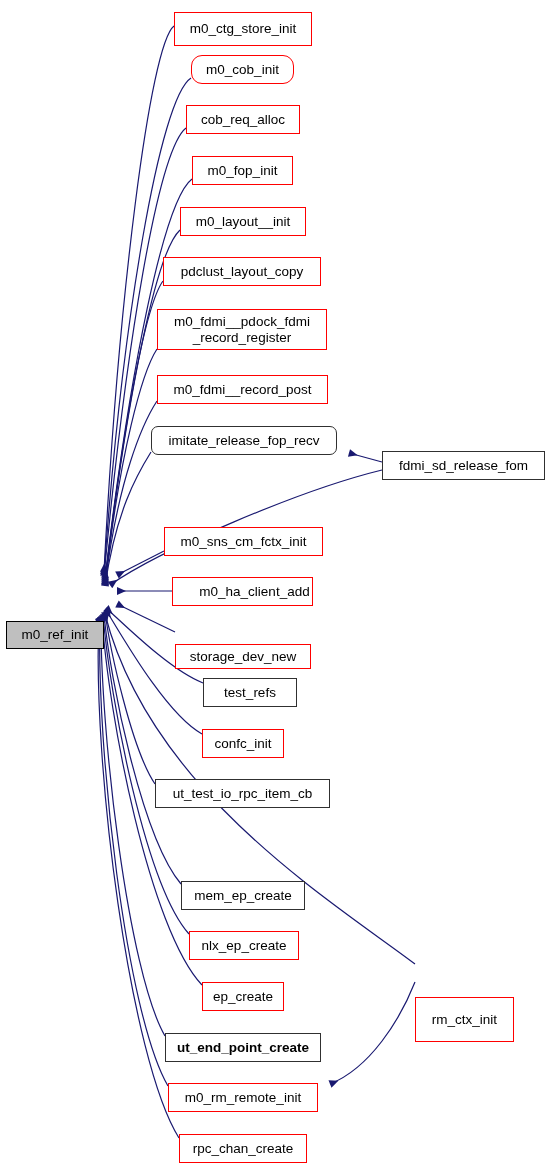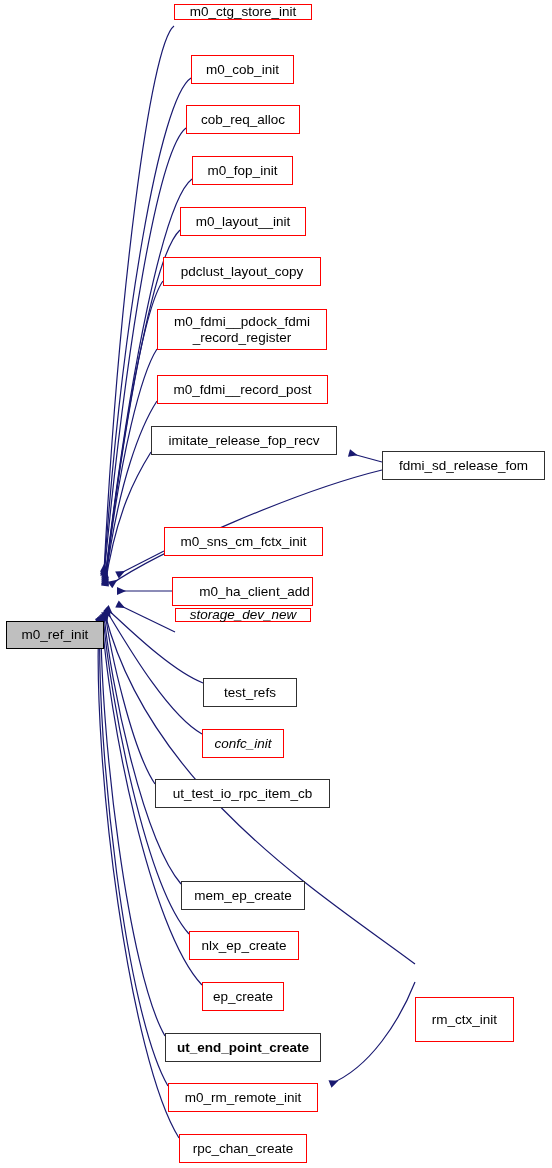--- a/index.html
+++ b/index.html
@@ -87,36 +87,36 @@
         <path d="M202,985 C150,930 108,716 102,616" marker-end="url(#arrow-left)"></path>
         <path d="M165,1036 C128,972 100,732 101,617" marker-end="url(#arrow-left)"></path>
         <path d="M168,1086 C126,1014 96,748 100,618" marker-end="url(#arrow-left)"></path>
         <path d="M415,982 C400,1020 370,1068 330,1084" marker-end="url(#arrow-left)"></path>
         <path d="M179,1138 C130,1060 92,764 99,619" marker-end="url(#arrow-left)"></path>
       </g>
   </svg>
 
   <div id="node-group">
       <div class="node current" style="left: 6px; top: 577px; width: 98px; height: 28px; background: rgb(191, 191, 191); border-color: rgb(0, 0, 0);"><span class="node-label">m0_ref_init</span></div>
-      <div class="node" style="left: 174px; top: 4px; width: 138px; height: 16px; border-color: rgb(255, 0, 0); justify-content: center;"><span class="node-label">m0_ctg_store_init</span></div>
-      <div class="node" style="left: 191px; top: 55px; width: 103px; height: 29px; border-color: rgb(255, 0, 0);"><span class="node-label">m0_cob_init</span></div>
+      <div class="node" style="left: 174px; top: 12px; width: 138px; height: 34px; border-color: rgb(255, 0, 0); justify-content: center;"><span class="node-label">m0_ctg_store_init</span></div>
+      <div class="node" style="left: 191px; top: 55px; width: 103px; height: 29px; border-color: rgb(255, 0, 0); border-radius: 11px;"><span class="node-label">m0_cob_init</span></div>
       <div class="node" style="left: 186px; top: 105px; width: 114px; height: 29px; border-color: rgb(255, 0, 0);"><span class="node-label">cob_req_alloc</span></div>
       <div class="node" style="left: 192px; top: 156px; width: 101px; height: 29px; border-color: rgb(255, 0, 0);"><span class="node-label">m0_fop_init</span></div>
       <div class="node" style="left: 180px; top: 207px; width: 126px; height: 29px; border-color: rgb(255, 0, 0);"><span class="node-label">m0_layout__init</span></div>
       <div class="node" style="left: 163px; top: 257px; width: 158px; height: 29px; border-color: rgb(255, 0, 0);"><span class="node-label">pdclust_layout_copy</span></div>
       <div class="node" style="left: 157px; top: 309px; width: 170px; height: 41px; border-color: rgb(255, 0, 0); align-items: center;"><span class="node-label">m0_fdmi__pdock_fdmi
 _record_register</span></div>
       <div class="node" style="left: 157px; top: 375px; width: 171px; height: 29px; border-color: rgb(255, 0, 0);"><span class="node-label">m0_fdmi__record_post</span></div>
-      <div class="node black" style="left: 151px; top: 426px; width: 186px; height: 29px; border-color: rgb(48, 48, 48);"><span class="node-label">imitate_release_fop_recv</span></div>
+      <div class="node black" style="left: 151px; top: 426px; width: 186px; height: 29px; border-color: rgb(48, 48, 48); border-radius: 7px;"><span class="node-label">imitate_release_fop_recv</span></div>
       <div class="node black" style="left: 382px; top: 451px; width: 163px; height: 29px; border-color: rgb(48, 48, 48);"><span class="node-label">fdmi_sd_release_fom</span></div>
       <div class="node" style="left: 164px; top: 527px; width: 159px; height: 29px; border-color: rgb(255, 0, 0);"><span class="node-label">m0_sns_cm_fctx_init</span></div>
       <div class="node" style="left: 172px; top: 577px; width: 141px; height: 29px; border-color: rgb(255, 0, 0); padding-left: 24px;"><span class="node-label">m0_ha_client_add</span></div>
-      <div class="node" style="left: 175px; top: 608px; width: 136px; height: 14px; border-color: rgb(255, 0, 0); font-style: italic;"><span class="node-label">storage_dev_new</span></div>
+      <div class="node" style="left: 175px; top: 644px; width: 136px; height: 25px; border-color: rgb(255, 0, 0);"><span class="node-label">storage_dev_new</span></div>
       <div class="node black" style="left: 203px; top: 678px; width: 94px; height: 29px; border-color: rgb(48, 48, 48);"><span class="node-label">test_refs</span></div>
-      <div class="node" style="left: 202px; top: 729px; width: 82px; height: 29px; border-color: rgb(255, 0, 0); font-style: italic;"><span class="node-label">confc_init</span></div>
+      <div class="node" style="left: 202px; top: 729px; width: 82px; height: 29px; border-color: rgb(255, 0, 0);"><span class="node-label">confc_init</span></div>
       <div class="node black" style="left: 155px; top: 779px; width: 175px; height: 29px; border-color: rgb(48, 48, 48);"><span class="node-label">ut_test_io_rpc_item_cb</span></div>
       <div class="node black" style="left: 181px; top: 881px; width: 124px; height: 29px; border-color: rgb(48, 48, 48);"><span class="node-label">mem_ep_create</span></div>
       <div class="node" style="left: 189px; top: 931px; width: 110px; height: 29px; border-color: rgb(255, 0, 0);"><span class="node-label">nlx_ep_create</span></div>
       <div class="node" style="left: 202px; top: 982px; width: 82px; height: 29px; border-color: rgb(255, 0, 0);"><span class="node-label">ep_create</span></div>
       <div class="node black" style="left: 165px; top: 1033px; width: 156px; height: 29px; border-color: rgb(48, 48, 48); font-weight: bold;"><span class="node-label">ut_end_point_create</span></div>
       <div class="node" style="left: 168px; top: 1083px; width: 150px; height: 29px; border-color: rgb(255, 0, 0);"><span class="node-label">m0_rm_remote_init</span></div>
       <div class="node" style="left: 415px; top: 957px; width: 99px; height: 45px; border-color: rgb(255, 0, 0); margin-top: 40px;"><span class="node-label">rm_ctx_init</span></div>
       <div class="node" style="left: 179px; top: 1134px; width: 128px; height: 29px; border-color: rgb(255, 0, 0);"><span class="node-label">rpc_chan_create</span></div>
     </div>
 

